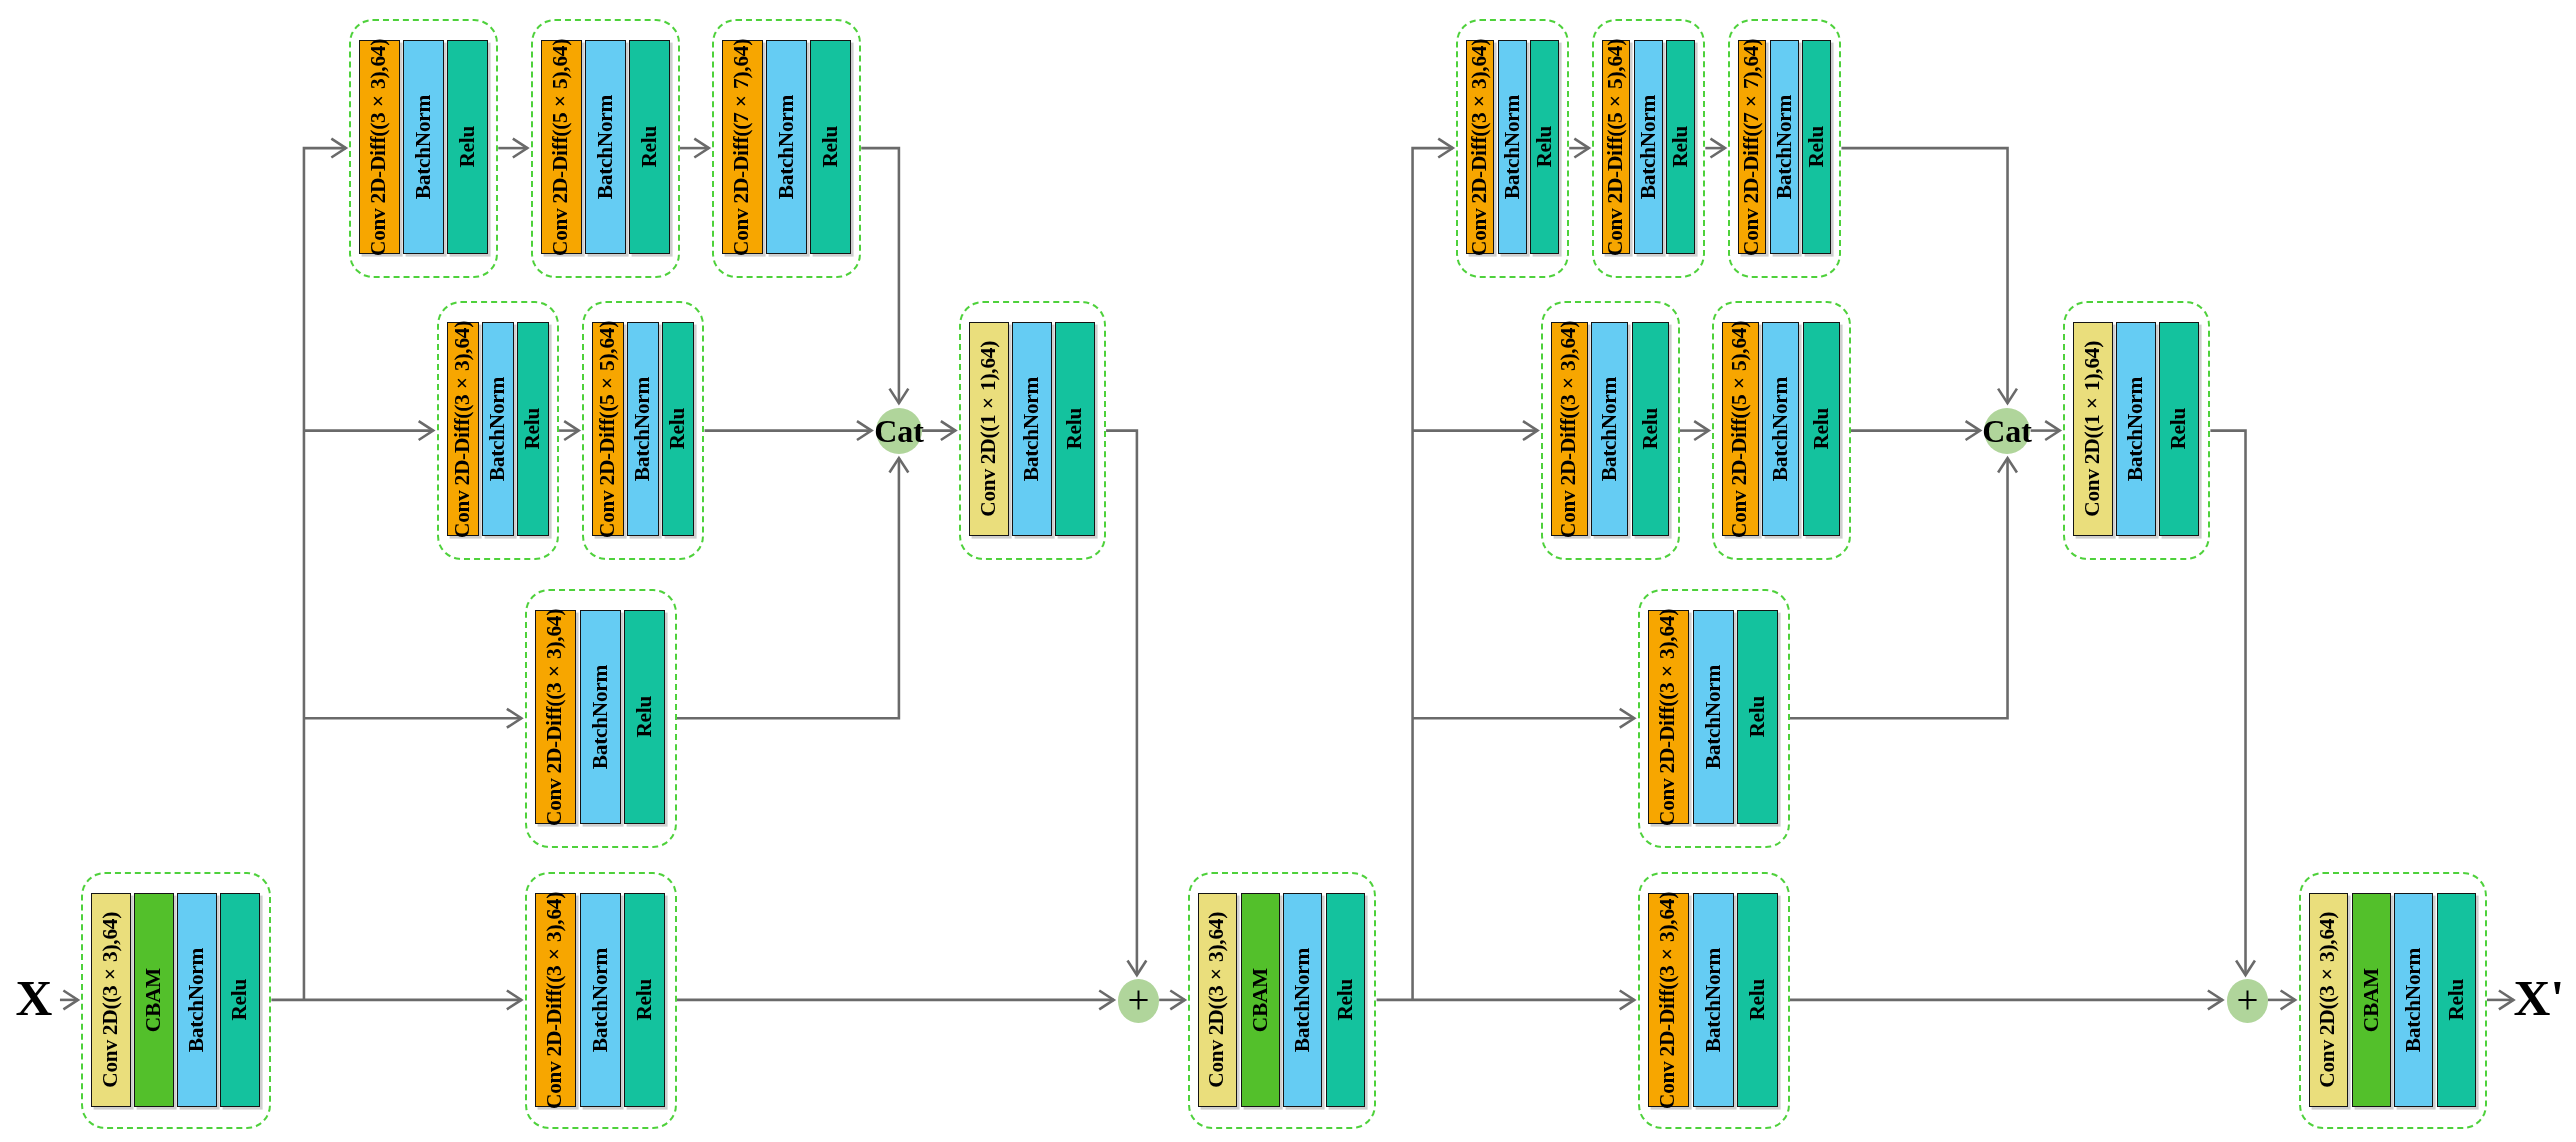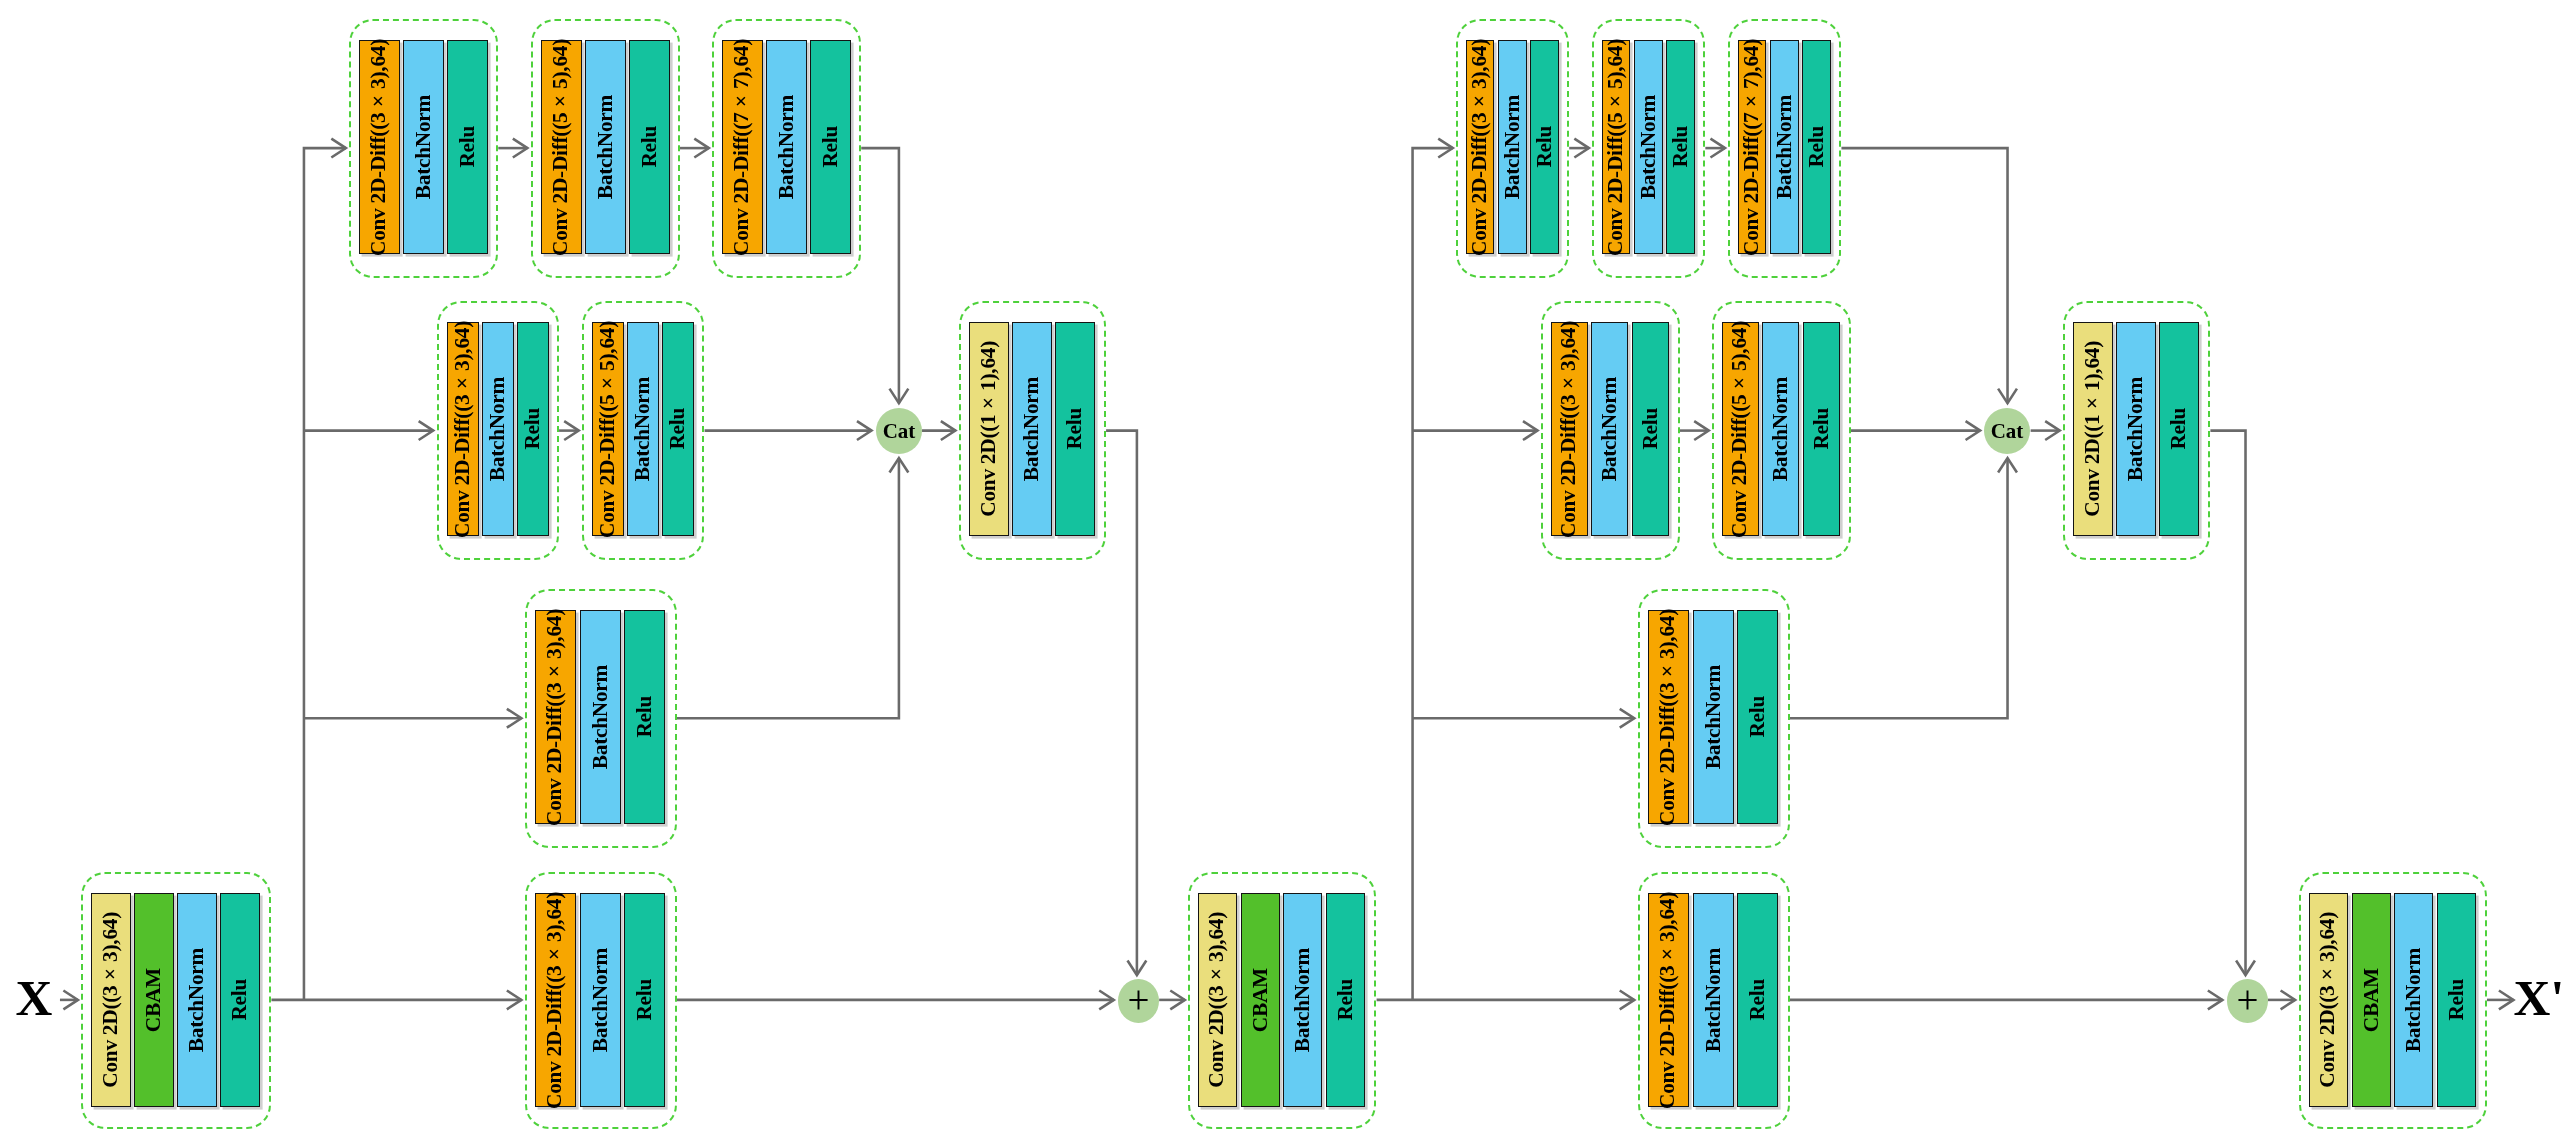--- a/index.html
+++ b/index.html
@@ -20,21 +20,21 @@
   .bar-label{
     writing-mode:vertical-rl;transform:rotate(180deg);
     font-weight:bold;font-size:21.4px;letter-spacing:-0.3px;color:#000;
     white-space:nowrap;line-height:1;
   }
   .node{
     position:absolute;border-radius:50%;
     display:flex;align-items:center;justify-content:center;
     color:#000;
   }
-  .node-cat{font-weight:bold;font-size:21px;}
+  .node-cat{font-weight:bold;font-size:32px;}
   .node-plus{font-weight:500;font-size:39px;padding-bottom:3.4px;}
   .flow-label{
     position:absolute;transform:translate(-50%,-54%);
     font-weight:bold;font-size:51px;color:#000;white-space:nowrap;
   }
 </style>
 </head>
 <body>
 
 <div id="canvas">

